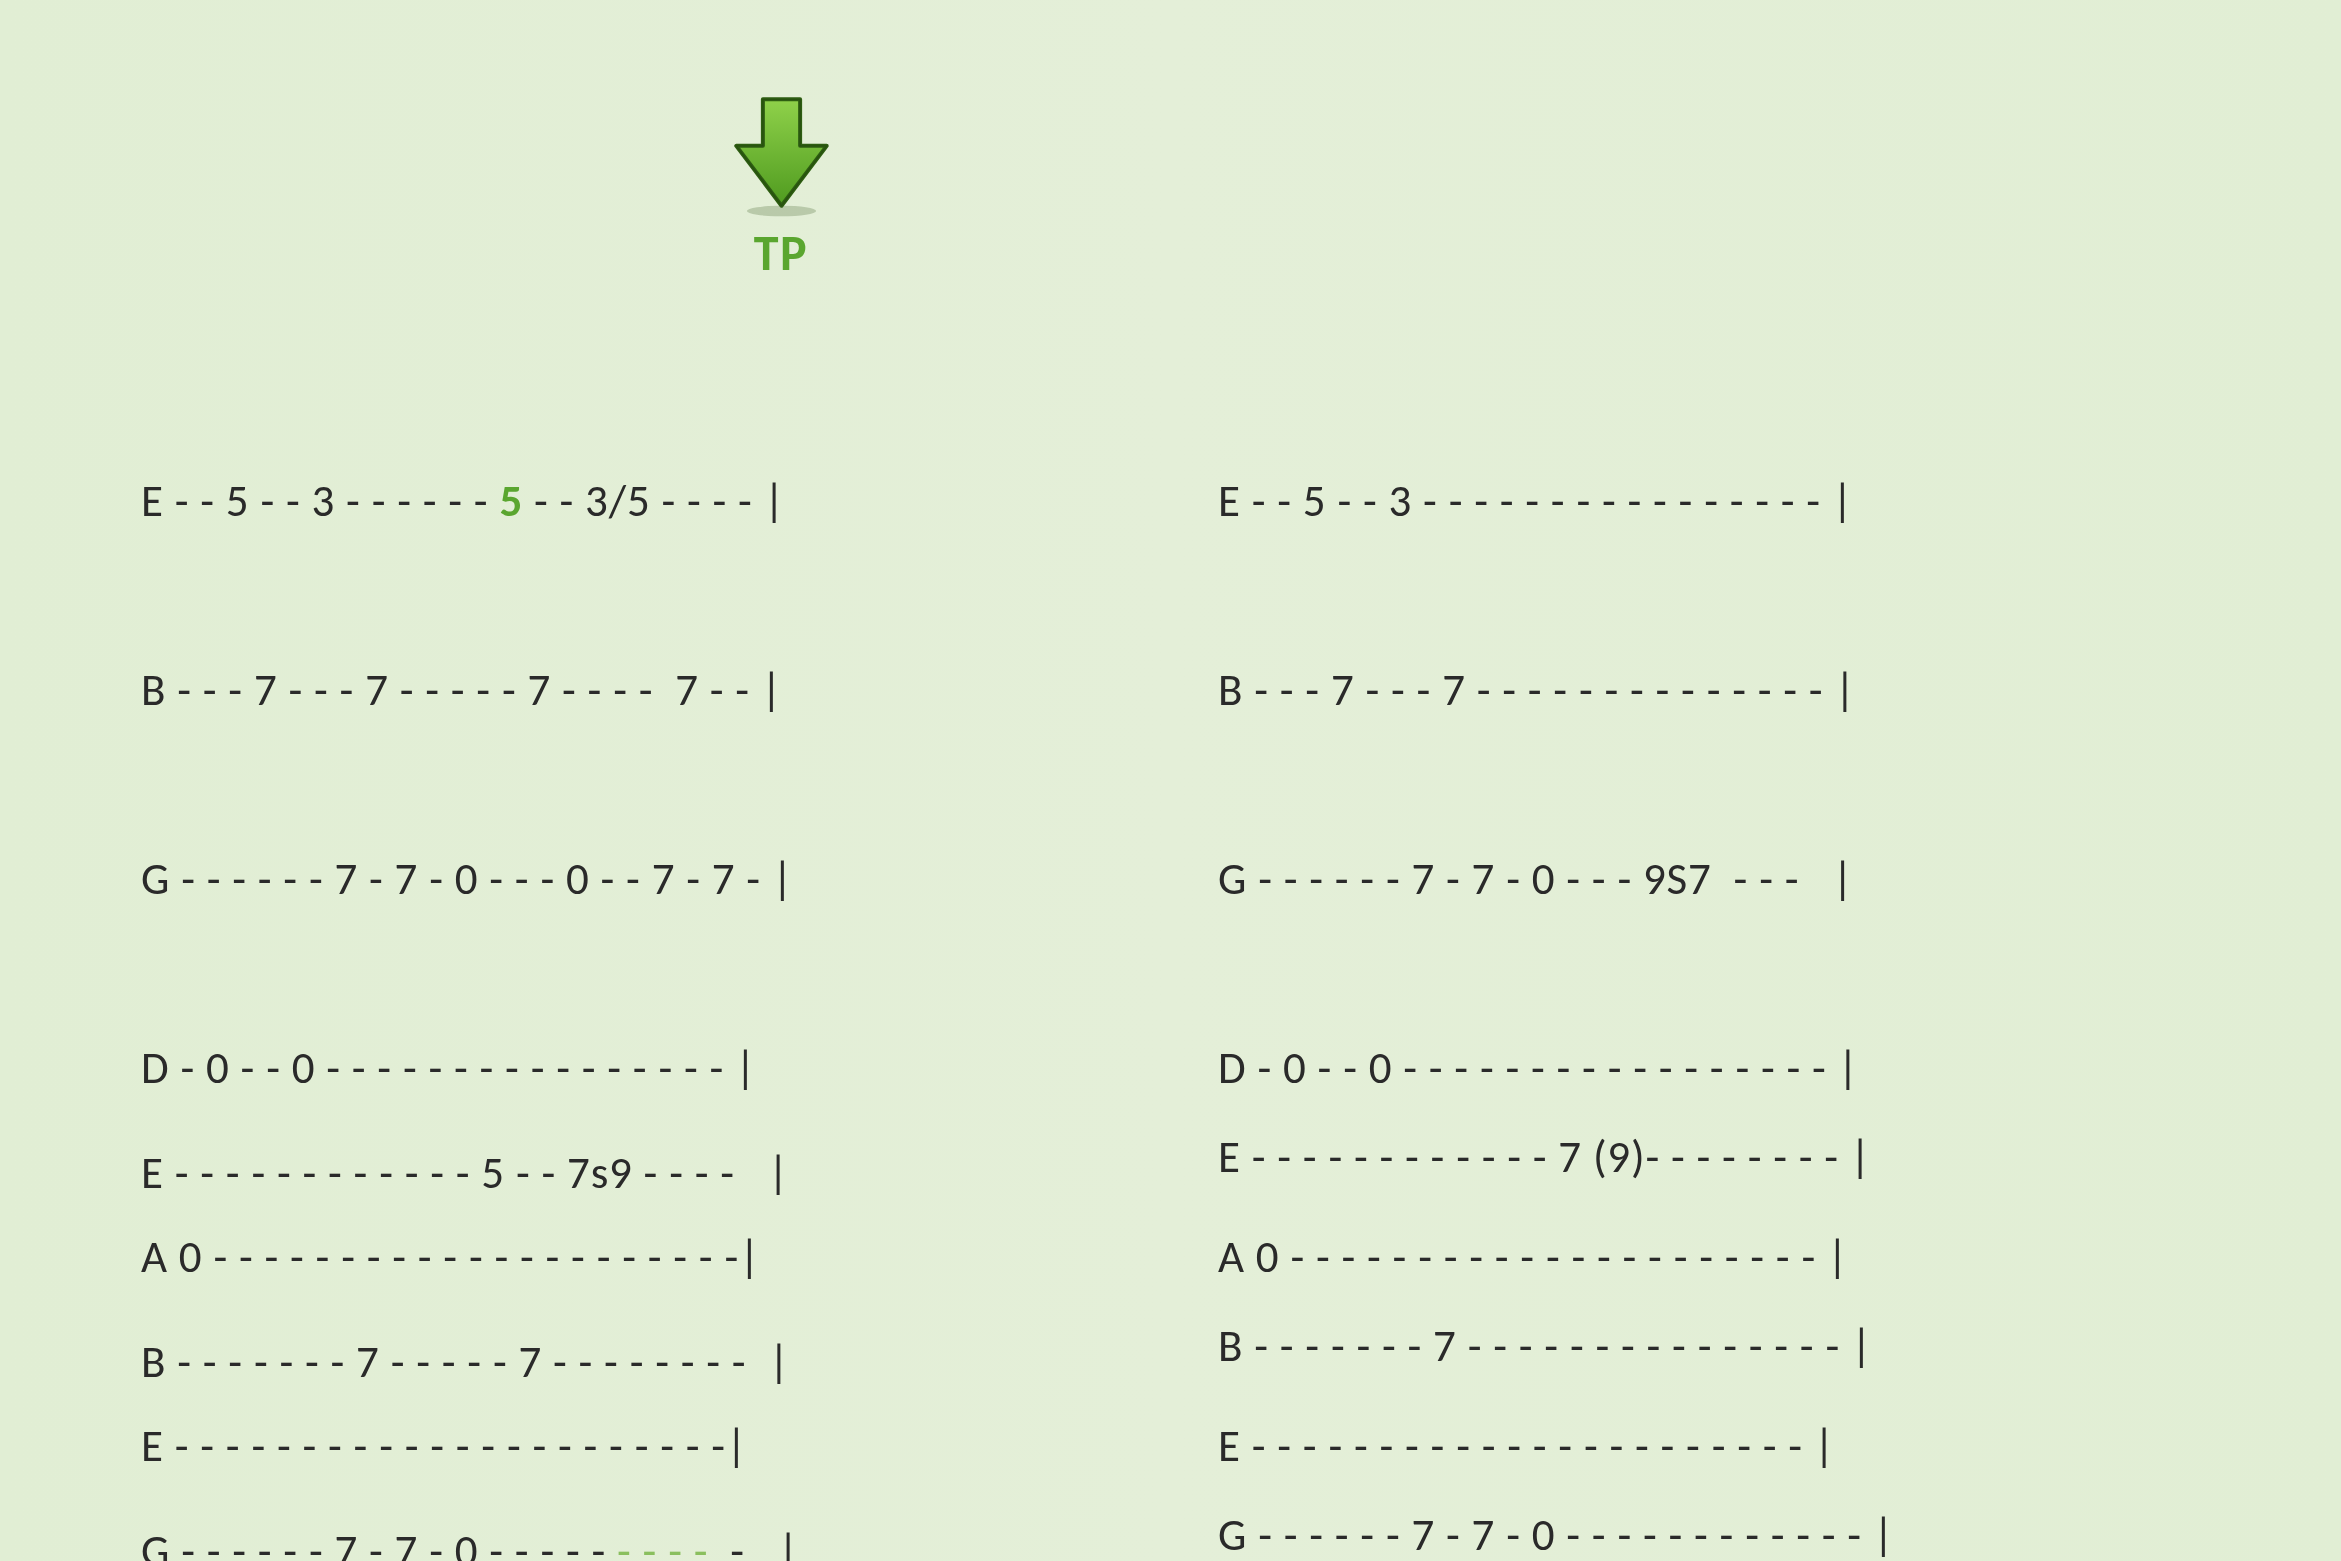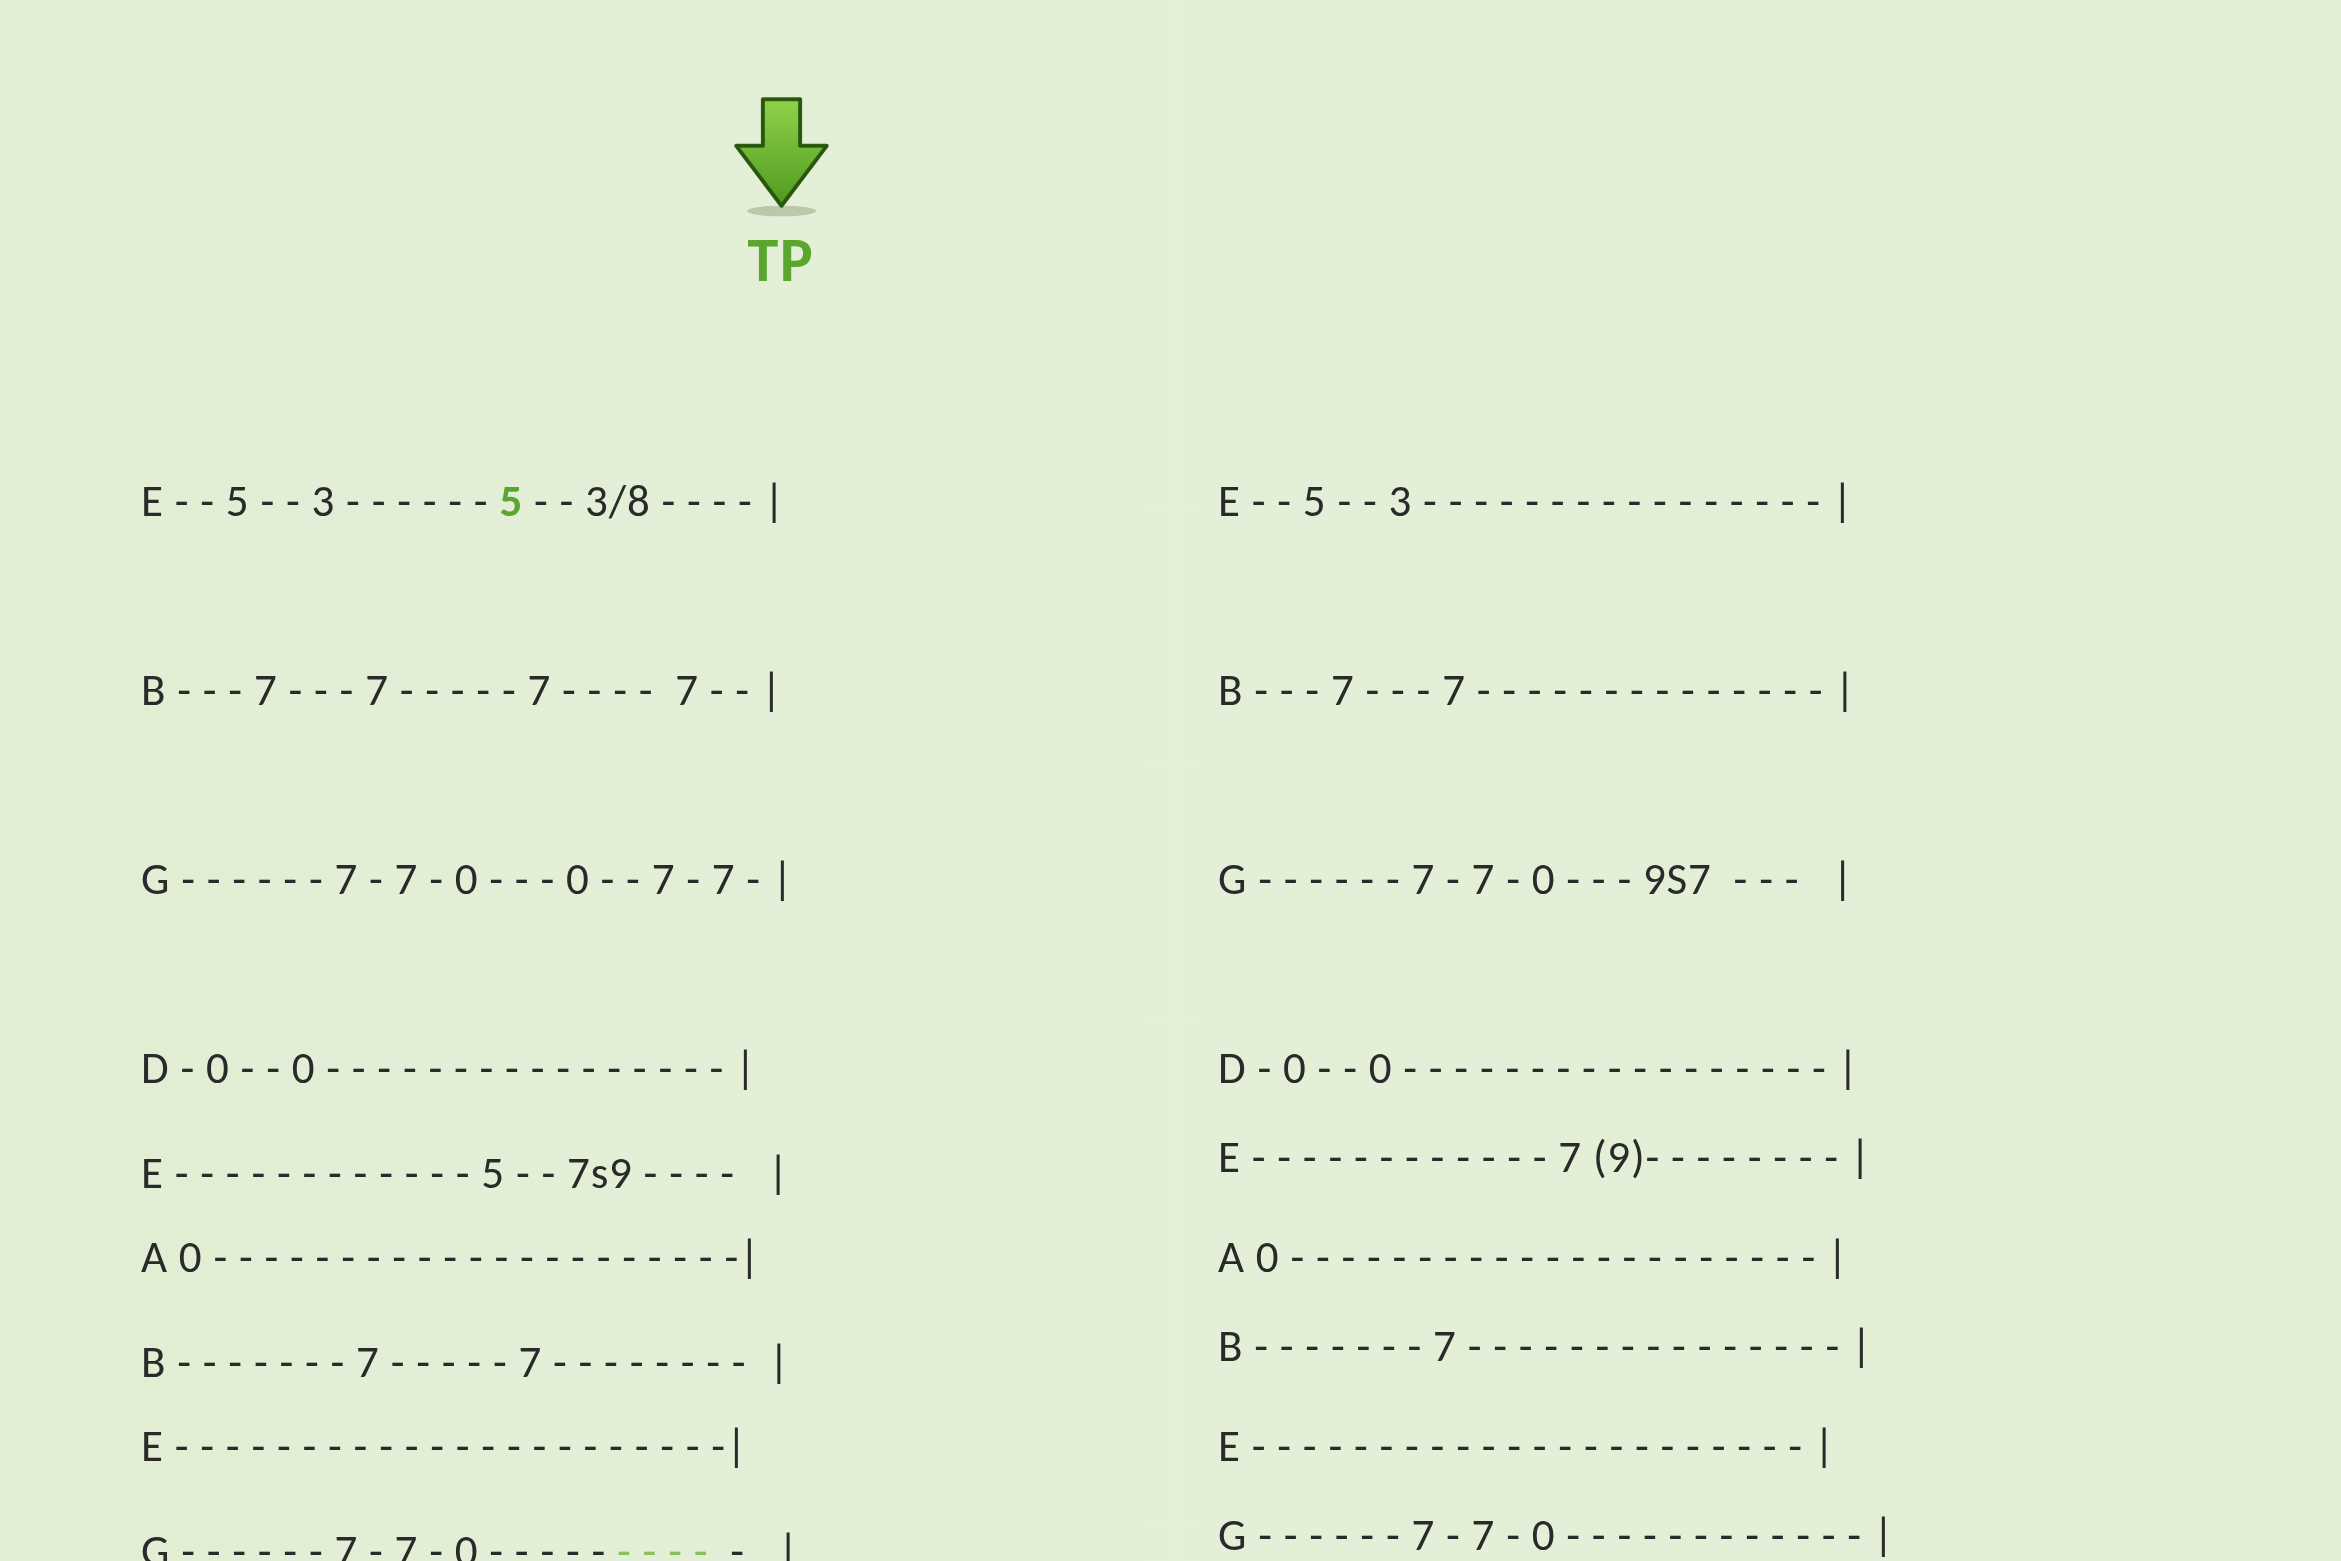--- a/index.html
+++ b/index.html
@@ -26,21 +26,21 @@
     width: 156px;
     text-align: center;
   }
   .arrow-svg {
     display: block;
     margin: 0 auto -4.7px auto;
   }
   .arrow-label {
     color: #5aa62f;
     font-weight: 600;
-    font-size: 62px;
+    font-size: 50px;
     letter-spacing: 1.6px;
     margin-top: 7.8px;
   }
   .measure {
     position: absolute;
     white-space: pre;
     line-height: 1.4;
     font-size: 45px;
     letter-spacing: 0.8px;
   }
@@ -71,21 +71,21 @@
         </linearGradient>
       </defs>
       <path d="M36 10 L64 10 L64 45 L84 45 L50 90 L16 45 L36 45 Z" fill="url(#g1)" stroke="#2e5e12" stroke-width="3" stroke-linejoin="round"></path>
       <path d="M36 10 L64 10 L64 45 L84 45 L50 90 L16 45 L36 45 Z" fill="none" stroke="#234a0e" stroke-width="1" opacity="0.6"></path>
       <ellipse cx="50" cy="94" rx="26" ry="4" fill="#3a5a23" opacity="0.25"></ellipse>
     </svg>
     <div class="arrow-label">TP</div>
   </div>
 
   <div class="measure" id="m1">
-    <span class="line"><span>E - - 5 - - 3 - - - - - - </span><span class="hl-note">5</span><span> - - 3/8 - - - - |</span></span>
+    <span class="line"><span>E - - 5 - - 3 - - - - - - </span><span class="hl-note">5</span><span> - - 3/5 - - - - |</span></span>
     <span class="line">B - - - 7 - - - 7 - - - - - 7 - - - -  7 - - |</span>
     <span class="line">G - - - - - - 7 - 7 - 0 - - - 0 - - 7 - 7 - |</span>
     <span class="line">D - 0 - - 0 - - - - - - - - - - - - - - - - |</span>
     <span class="line">A 0 - - - - - - - - - - - - - - - - - - - - -|</span>
     <span class="line">E - - - - - - - - - - - - - - - - - - - - - -|</span>
   </div>
 
   <div class="measure" id="m2">
     <span class="line">E - - 5 - - 3 - - - - - - - - - - - - - - - - |</span>
     <span class="line">B - - - 7 - - - 7 - - - - - - - - - - - - - - |</span>

